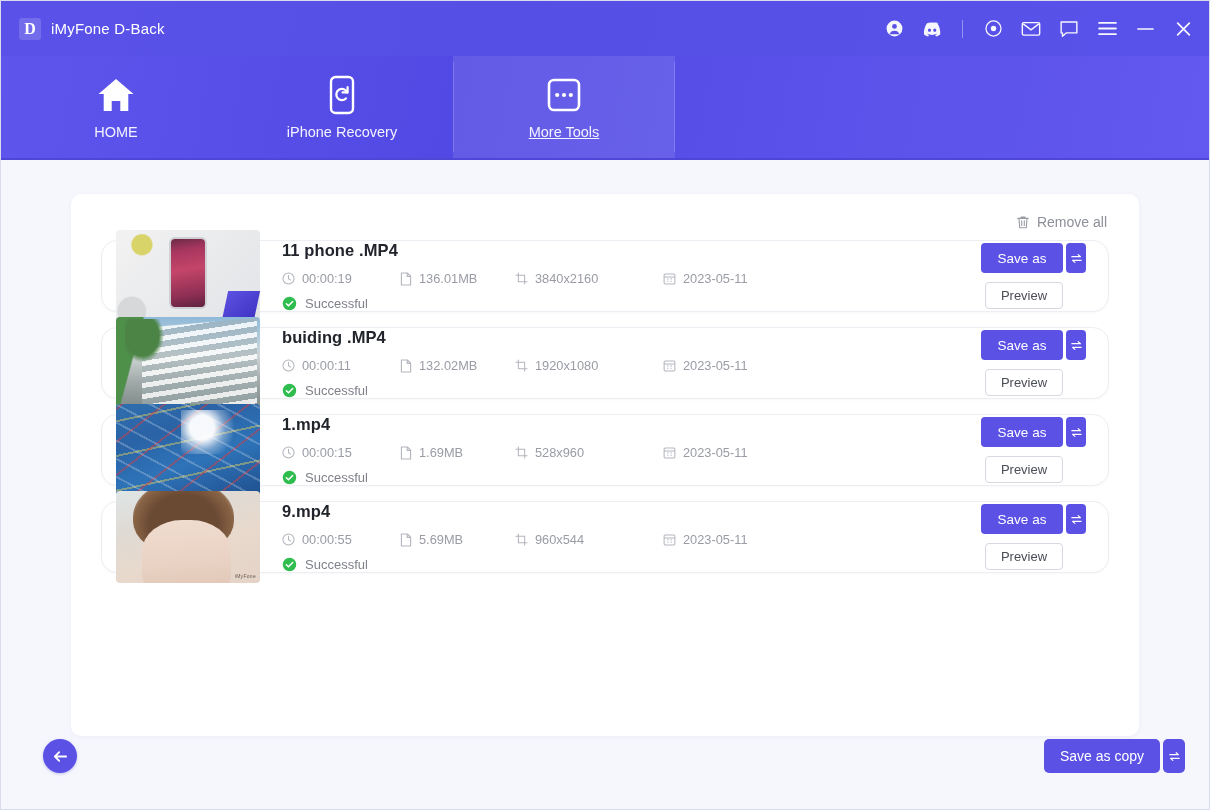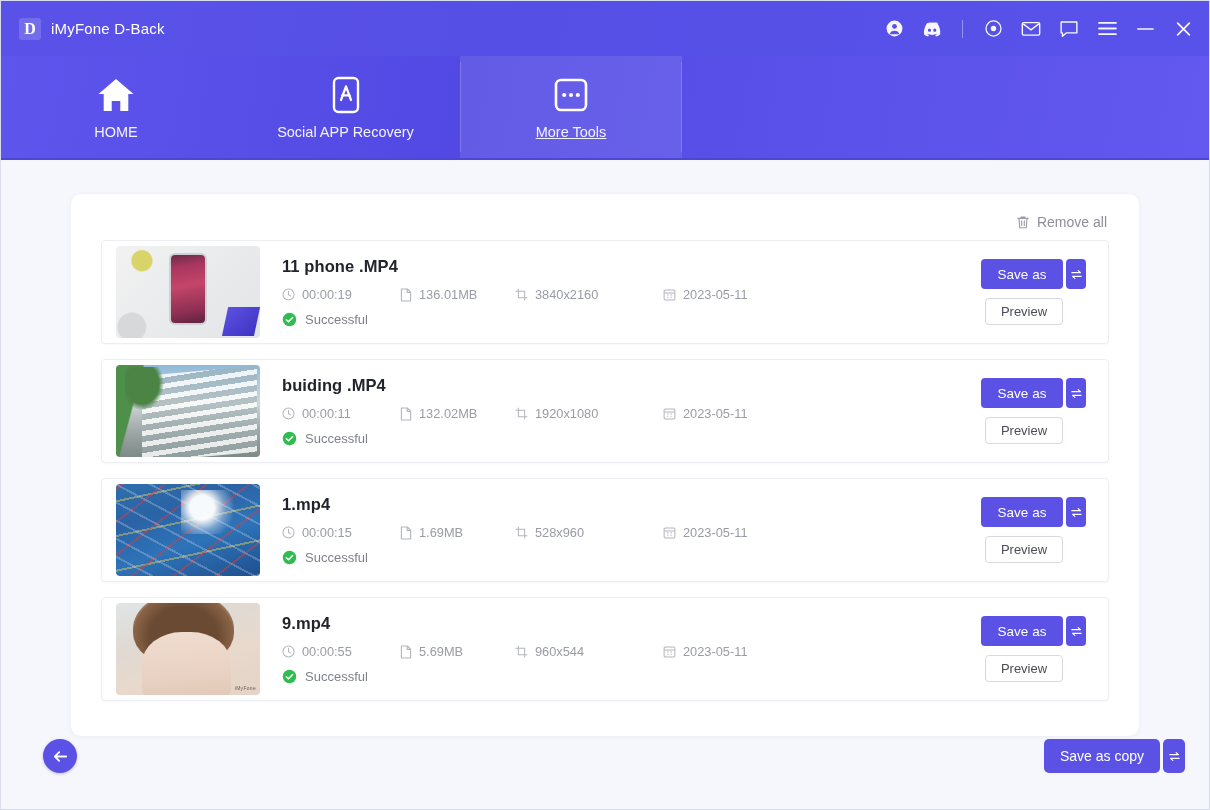--- a/index.html
+++ b/index.html
@@ -114,24 +114,24 @@
     color: #8d8f99; font-size: 14px;
     cursor: pointer;
     user-select: none;
   }
   .remove-all svg { display: block; }
 
   .file-list { display: flex; flex-direction: column; }
 
   .file-row {
     position: relative;
-    height: 104px;
+    height: 72px;
     margin-bottom: 15px;
     border: 1px solid #eceef3;
-    border-radius: 4px;
+    border-radius: 16px;
     background: #fff;
     display: flex; align-items: center;
     padding: 0 14px;
     box-shadow: 0 1px 2px rgba(60,65,110,0.035);
     justify-content: space-between;
   }
   .thumb {
     width: 144px; height: 92px;
     border-radius: 4px;
     overflow: hidden;
@@ -368,32 +368,32 @@
 
     <div class="nav-item w-home">
       <div class="nav-icon">
         <svg width="42" height="38" viewBox="0 0 42 38">
             <path d="M21 3 3.5 18h5.2v17h8V25h8.6v10h8V18h5.2z" fill="#fff"></path>
           </svg>
       </div>
       <div class="nav-label">HOME</div>
     </div>
 
-
-
-    <div class="nav-item w-social">
+    <div class="nav-item w-iphone">
       <div class="nav-icon">
-        <svg width="34" height="40" viewBox="0 0 34 40">
-            <rect x="5" y="3" width="24" height="34" rx="4.5" fill="none" stroke="#fff" stroke-width="2.4"></rect>
-            <path d="M17 11.5 12 25M17 11.5 22 25" fill="none" stroke="#fff" stroke-width="2.2" stroke-linecap="round"></path>
-            <path d="M13.3 20.4h7.4" stroke="#fff" stroke-width="2.2" stroke-linecap="round"></path>
-          </svg>
-      </div>
-      <div class="nav-label">Social APP Recovery</div>
+        <svg width="30" height="40" viewBox="0 0 30 40">
+            <rect x="4" y="2" width="22" height="36" rx="4.5" fill="none" stroke="#fff" stroke-width="2.4"></rect>
+            <path d="M20.2 17.6a5.6 5.6 0 1 0-1.3 5.8" fill="none" stroke="#fff" stroke-width="2.2" stroke-linecap="round"></path>
+            <path d="M20.6 12.2v5.2h-5.1" fill="none" stroke="#fff" stroke-width="2.2" stroke-linecap="round" stroke-linejoin="round"></path>
+          </svg>
+      </div>
+      <div class="nav-label">iPhone Recovery</div>
     </div>
+
+
 
     <div class="nav-item w-more active">
       <div class="nav-icon">
         <svg width="38" height="38" viewBox="0 0 38 38">
             <rect x="4" y="4" width="30" height="30" rx="5" fill="none" stroke="#fff" stroke-width="2.6"></rect>
             <circle cx="12.2" cy="19" r="2.1" fill="#fff"></circle>
             <circle cx="19" cy="19" r="2.1" fill="#fff"></circle>
             <circle cx="25.8" cy="19" r="2.1" fill="#fff"></circle>
           </svg>
       </div>

